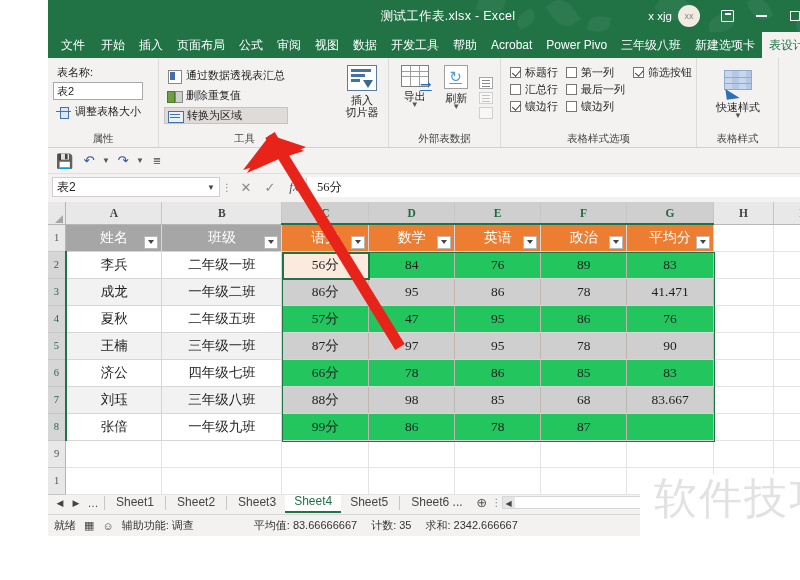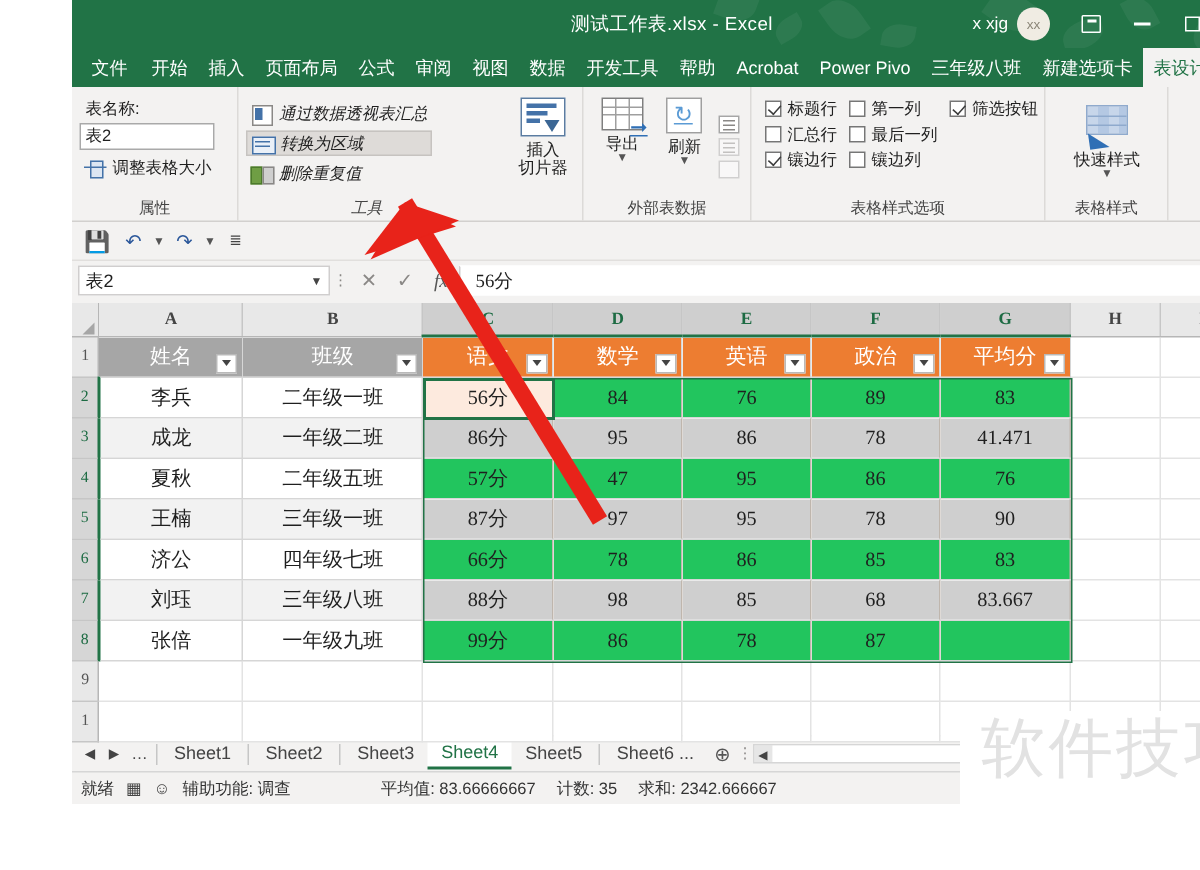--- a/index.html
+++ b/index.html
@@ -295,34 +295,34 @@
     <div class="rgroup" style="width:110px;">
       <div class="lblsmall" style="padding:4px 2px 2px 4px;">表名称:</div>
       <div class="namebox">表2</div>
       <div class="cmd-row pad">
         <span class="ic ic-resize"></span>
         <span>调整表格大小</span>
       </div>
       <div class="rgroup-label">属性</div>
     </div>
 
-    <div class="rgroup" style="width:172px;font-style:italic;">
+    <div class="rgroup" style="width:172px;">
       <div class="rbody">
         <div style="padding-top:3px;">
           <div class="cmd-row pad">
             <span class="ic ic-pivot"></span>
             <span>通过数据透视表汇总</span>
           </div>
+          <div class="cmd-row pad">
+            <span class="ic ic-dup"></span>
+            <span>删除重复值</span>
+          </div>
           <div class="cmd-row hl">
             <span class="ic ic-range"></span>
             <span>转换为区域</span>
-          </div>
-          <div class="cmd-row pad">
-            <span class="ic ic-dup"></span>
-            <span>删除重复值</span>
           </div>
         </div>
       </div>
       <div class="rgroup-label">工具</div>
     </div>
 
     <div class="rgroup" style="width:58px;border-left:none;">
       <div class="bigbtn">
         <span class="glyph ico-slicer">
             <i></i>

